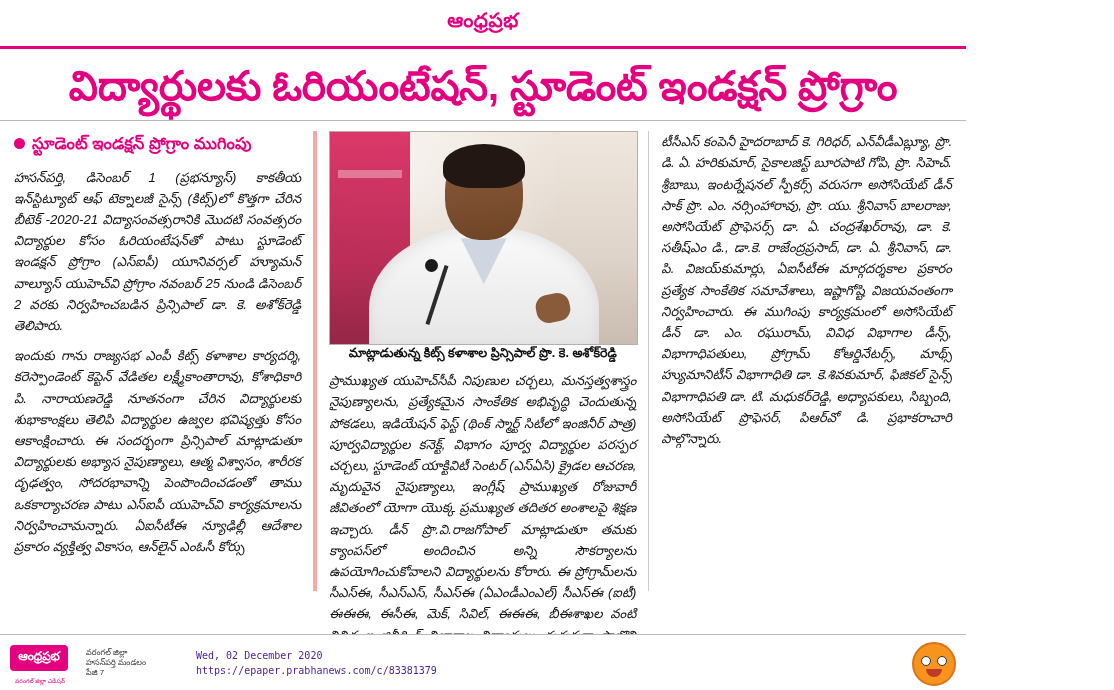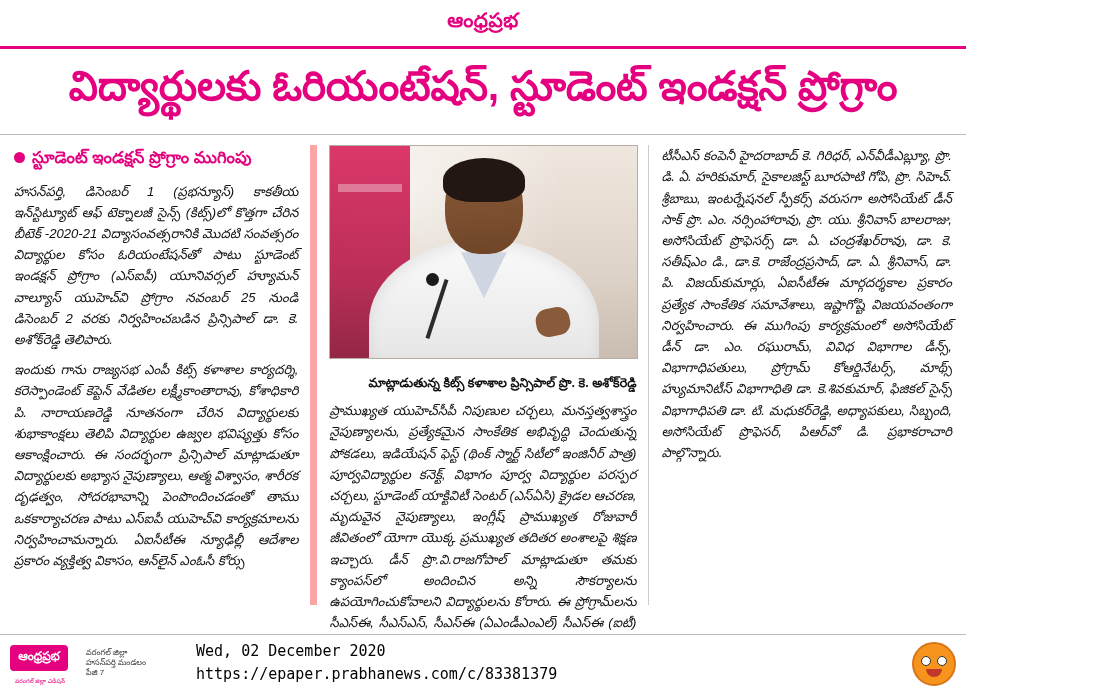--- a/index.html
+++ b/index.html
@@ -38,21 +38,21 @@
     position: absolute;
     right: 14px;
     bottom: 6px;
     color: #e4007f;
     font-size: 19px;
     font-weight: bold;
   }
 
   
   .headline-wrap {
-    padding: 14px 16px 24px 16px;
+    padding: 14px 16px 10px 16px;
     border-bottom: 1px solid #bbbbbb;
   }
   .headline {
     color: #e4007f;
     font-size: 41px;
     line-height: 1.15;
     font-weight: bold;
     text-align: center;
     letter-spacing: -0.3px;
   }
@@ -68,21 +68,21 @@
   .col {
     font-size: 13.1px;
     line-height: 1.62;
     color: #111111;
     text-align: justify;
     box-sizing: border-box;
   }
   .col-1 {
     width: 346px;
     padding-right: 12px;
-    border-right: 7px solid #fca5a5;
+    border-right: 4px solid #fca5a5;
   }
   .col-2 {
     width: 378px;
     padding: 0 12px;
     border-right: 1px solid #cccccc;
   }
   .col-3 {
     width: 346px;
     padding-left: 12px;
   }
@@ -213,22 +213,22 @@
     position: absolute;
     right: 22%;
     bottom: 22px;
     width: 34px;
     height: 28px;
     border-radius: 12px;
     background: #8a5b3a;
     transform: rotate(-12deg);
   }
   .photo-caption {
-    margin-top: 16px;
-    text-align: right;
+    margin-top: 0;
+    text-align: center;
     font-size: 12.6px;
     font-weight: bold;
     line-height: 1.35;
     color: #111111;
   }
 
   
   .footer {
     position: absolute;
     left: 0;
@@ -276,22 +276,22 @@
   .footer-meta-block {
     margin-left: 16px;
     font-size: 8px;
     color: #333333;
     line-height: 1.25;
     width: 92px;
   }
   .footer-text {
     margin-left: 18px;
     font-family: "DejaVu Sans Mono", monospace;
-    font-size: 15px;
-    color: #000000;
+    font-size: 10px;
+    color: #4c1d95;
     line-height: 1.5;
   }
   .footer-right {
     margin-left: auto;
     width: 42px;
     height: 42px;
     position: relative;
   }
   .mascot {
     position: absolute;

